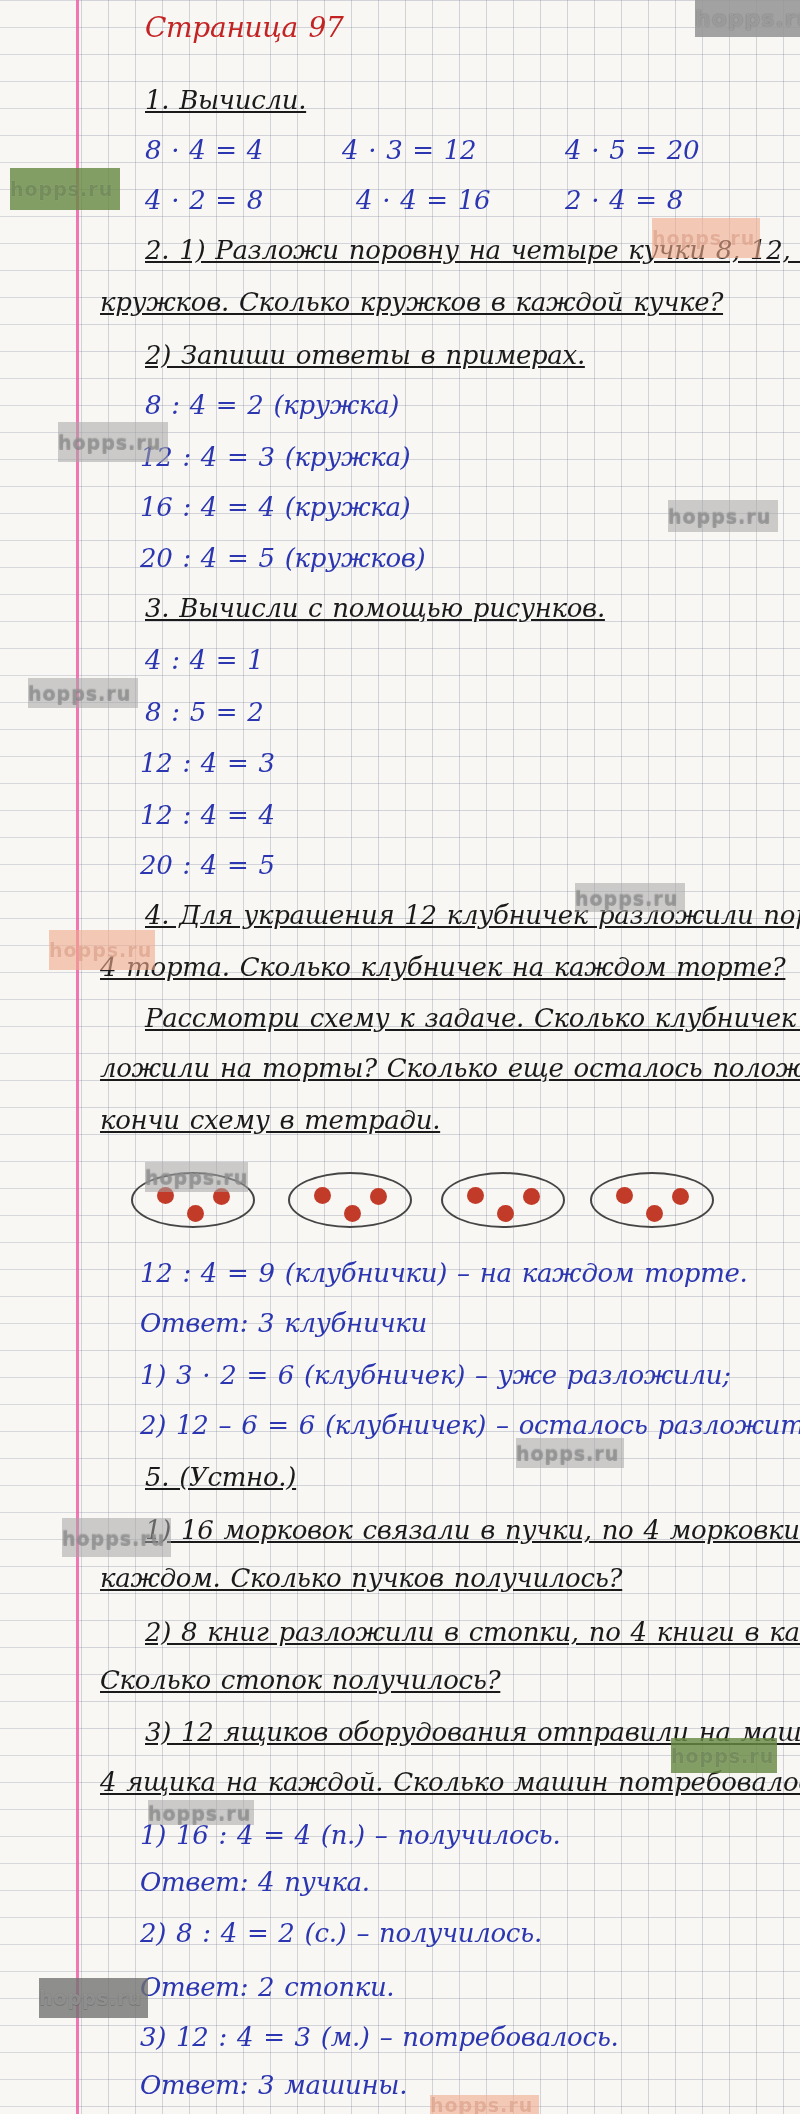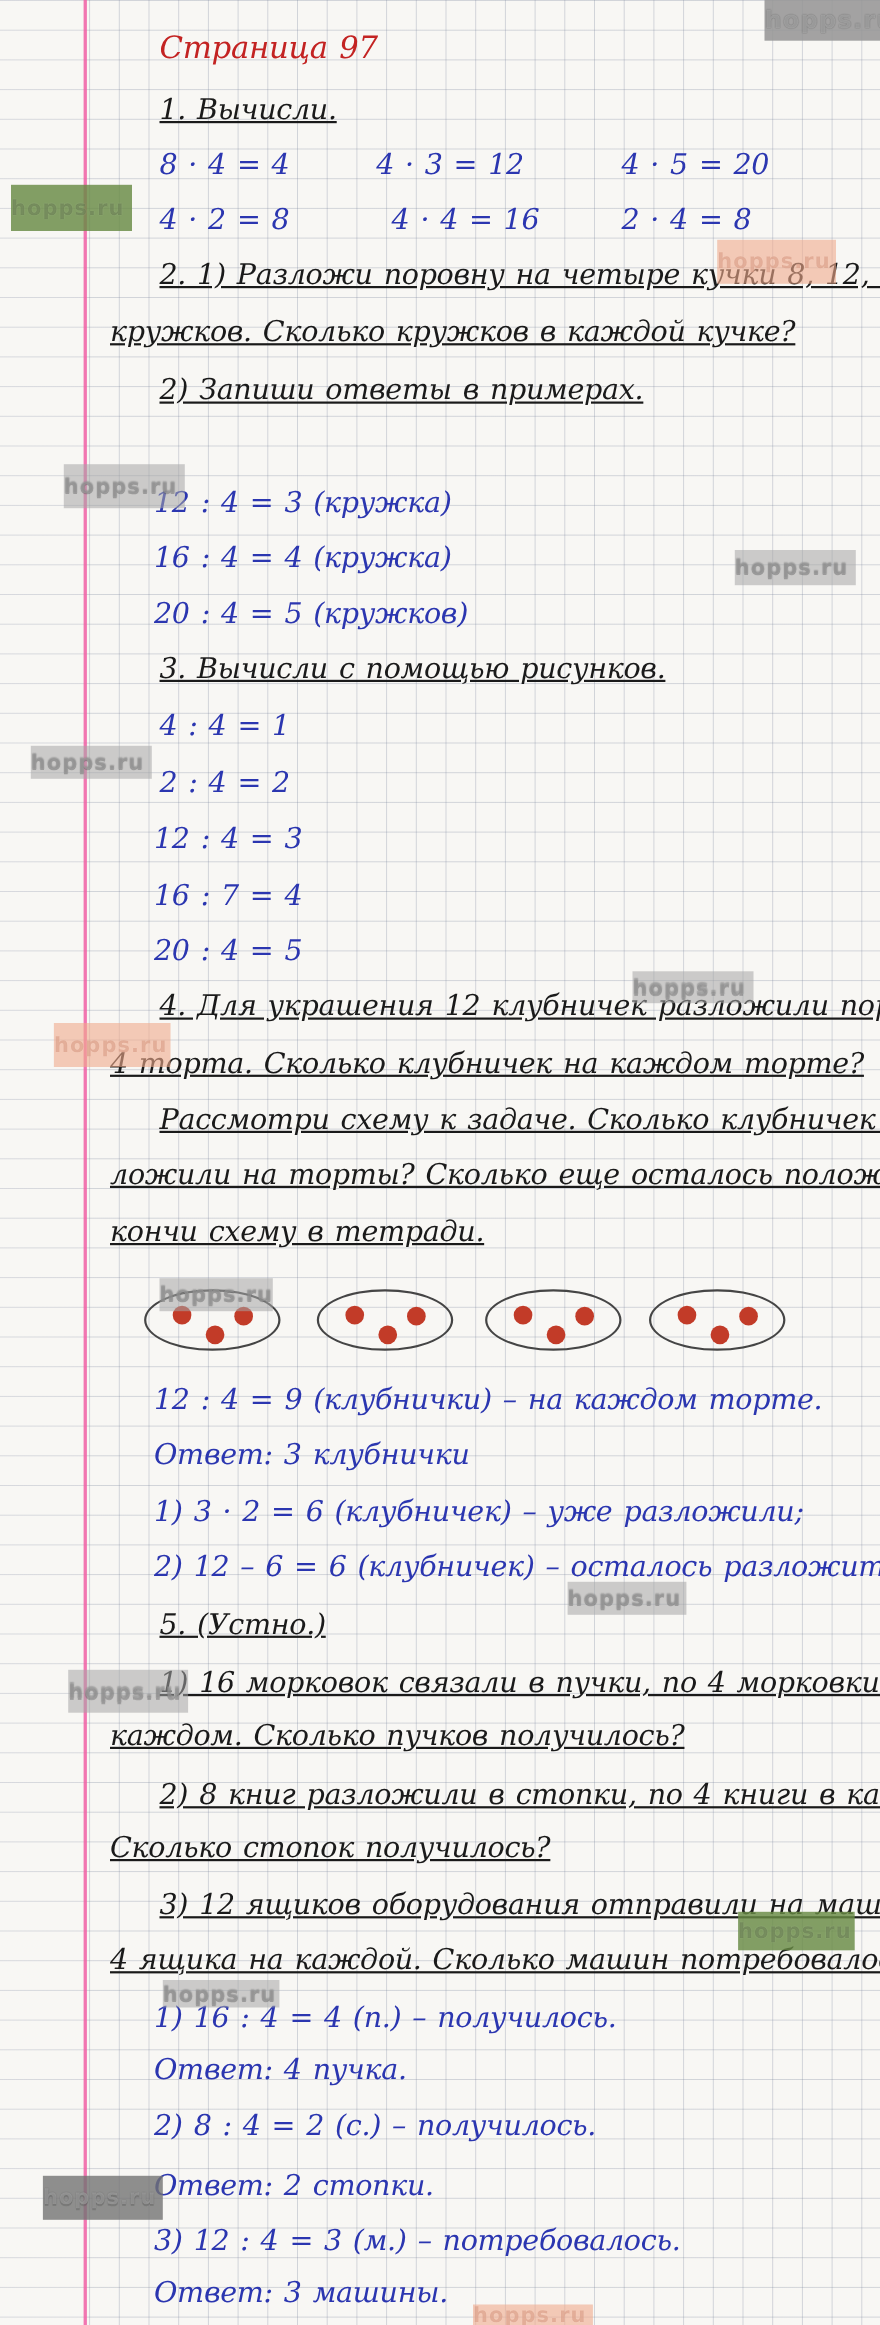--- a/index.html
+++ b/index.html
@@ -66,42 +66,43 @@
   .wm-dark{background:var(--wm_dark); color:rgba(220,220,220,0.4);}
 </style>
 </head>
 <body>
 
 <div class="page">
   <div class="grid"></div>
   <div class="margin-strip"></div>
   <div class="margin-line"></div>
 
-  <div class="line ink-red" style="top:22px;left:145px">Страница 97</div>
+  <div class="line ink-red" style="top:6px;left:145px">Страница 97</div>
 
   <div class="line ink-black" style="top:78px;left:145px">1. Вычисли.</div>
   <div class="line ink-blue" style="top:128px;left:145px">8 · 4 = 4</div>
   <div class="line ink-blue" style="top:128px;left:342px">4 · 3 = 12</div>
   <div class="line ink-blue" style="top:128px;left:565px">4 · 5 = 20</div>
   <div class="line ink-blue" style="top:178px;left:145px">4 · 2 = 8</div>
   <div class="line ink-blue" style="top:178px;left:356px">4 · 4 = 16</div>
   <div class="line ink-blue" style="top:178px;left:565px">2 · 4 = 8</div>
 
   <div class="line ink-black" style="top:228px;left:145px">2. 1) Разложи поровну на четыре кучки 8, 12, 16, 20</div>
   <div class="line ink-black" style="top:280px;left:100px">кружков. Сколько кружков в каждой кучке?</div>
   <div class="line ink-black" style="top:333px;left:145px">2) Запиши ответы в примерах.</div>
+  <div class="line ink-blue" style="top:383px;left:145px">8 : 4 = 2 (кружка)</div>
   <div class="line ink-blue" style="top:435px;left:140px">12 : 4 = 3 (кружка)</div>
   <div class="line ink-blue" style="top:485px;left:140px">16 : 4 = 4 (кружка)</div>
   <div class="line ink-blue" style="top:536px;left:140px">20 : 4 = 5 (кружков)</div>
 
   <div class="line ink-black" style="top:586px;left:145px">3. Вычисли с помощью рисунков.</div>
   <div class="line ink-blue" style="top:638px;left:145px">4 : 4 = 1</div>
-  <div class="line ink-blue" style="top:690px;left:145px">2 : 4 = 2</div>
+  <div class="line ink-blue" style="top:690px;left:145px">8 : 5 = 2</div>
   <div class="line ink-blue" style="top:741px;left:140px">12 : 4 = 3</div>
-  <div class="line ink-blue" style="top:793px;left:140px">16 : 7 = 4</div>
+  <div class="line ink-blue" style="top:793px;left:140px">12 : 4 = 4</div>
   <div class="line ink-blue" style="top:843px;left:140px">20 : 4 = 5</div>
 
   <div class="line ink-black" style="top:893px;left:145px">4. Для украшения 12 клубничек разложили поровну на</div>
   <div class="line ink-black" style="top:945px;left:100px">4 торта. Сколько клубничек на каждом торте?</div>
   <div class="line ink-black" style="top:996px;left:145px">Рассмотри схему к задаче. Сколько клубничек уже по-</div>
   <div class="line ink-black" style="top:1046px;left:100px">ложили на торты? Сколько еще осталось положить? За-</div>
   <div class="line ink-black" style="top:1098px;left:100px">кончи схему в тетради.</div>
 
   <div class="cake" style="top:1172px;left:131px">
     <div class="berry b1"></div>

